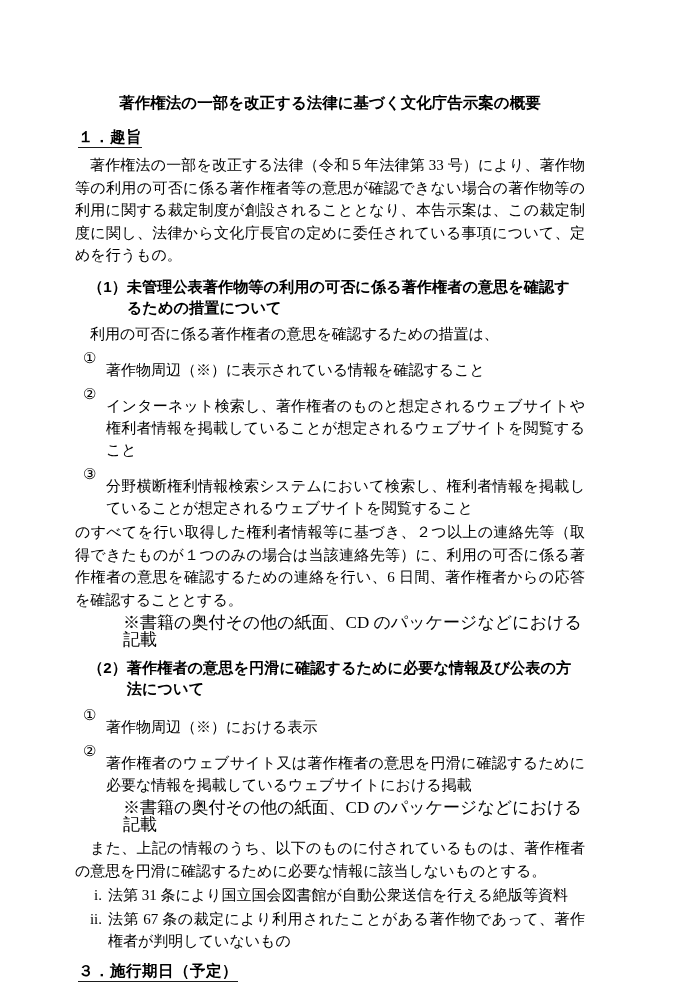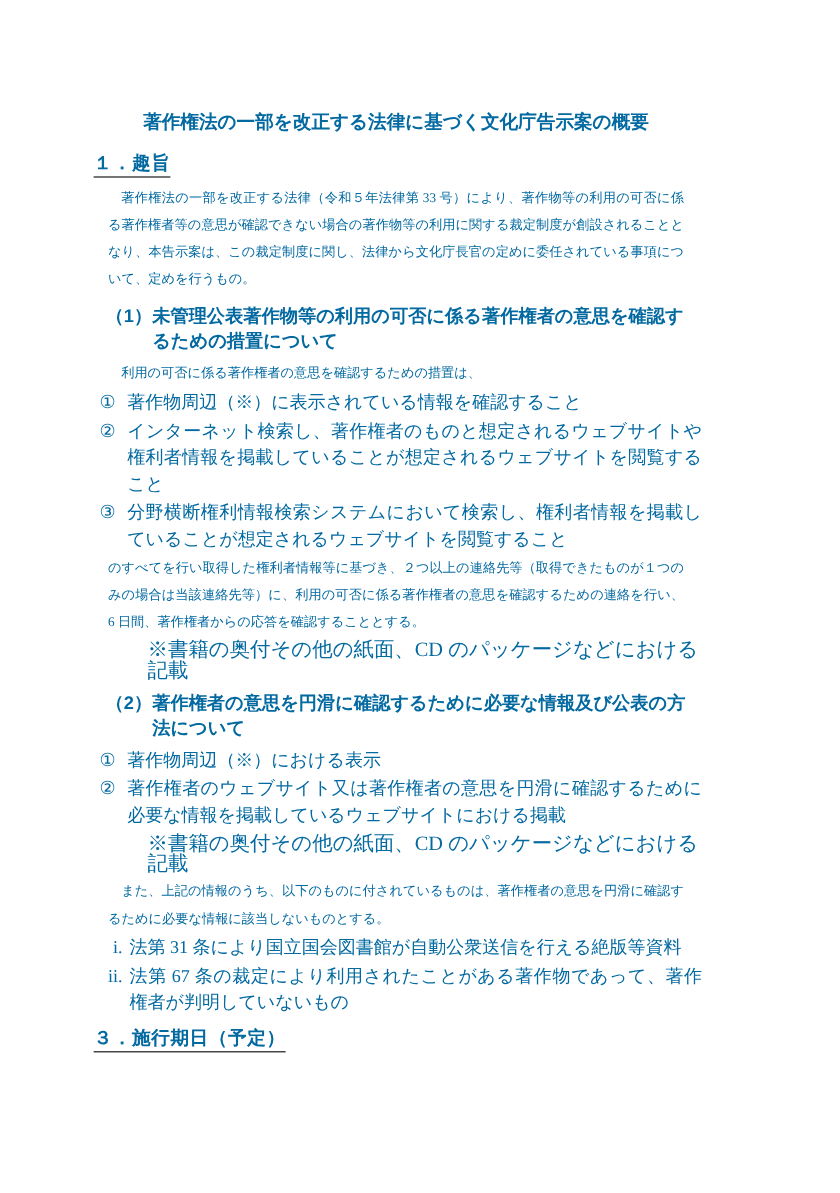--- a/index.html
+++ b/index.html
@@ -7,21 +7,21 @@
     padding: 0;
     background: #ffffff;
   }
   .page {
     position: relative;
     width: 673px;
     height: 994px;
     box-sizing: border-box;
     background: #ffffff;
     padding: 94px 88px 0 75px;
-    color: #0369a1;
+    color: #000000;
     overflow: hidden;
   }
   
   .doc-title {
     font-family: "Liberation Sans", "DejaVu Sans", sans-serif;
     font-weight: bold;
     font-size: 15.5px;
     line-height: 18px;
     text-align: center;
     margin: 0 0 15px 0;
@@ -46,37 +46,37 @@
     font-weight: bold;
     font-size: 15.2px;
     line-height: 21px;
     margin: 9px 0 5px 13px;
   }
   .sub-h .sub-num { flex: 0 0 auto; white-space: nowrap; }
   .sub-h .sub-text { flex: 1 1 auto; }
   
   .body {
     font-family: "Liberation Serif", "DejaVu Serif", serif;
-    font-size: 11px;
+    font-size: 15px;
     line-height: 22.5px;
     text-align: justify;
-    margin: 2px 15px;
+    margin: 2px 0;
   }
   .ind { text-indent: 1em; }
   
   .clist { margin: 1px 0; }
   .citem {
     display: flex;
     font-family: "Liberation Serif", "DejaVu Serif", serif;
     font-size: 15px;
     line-height: 22px;
     margin: 2px 0;
   }
   .cmark { flex: 0 0 23px; margin-left: 8px; }
-  .ctext { flex: 1 1 auto; text-align: justify; }
+  .ctext { flex: 1 1 auto; text-align: justify; margin-top: 12px; }
   
   .note {
     font-family: "Liberation Serif", "DejaVu Serif", serif;
     font-size: 17px;
     line-height: 17px;
     margin: 3px 0 4px 48px;
   }
   
   .rlist { margin: 2px 0; }
   .ritem {

